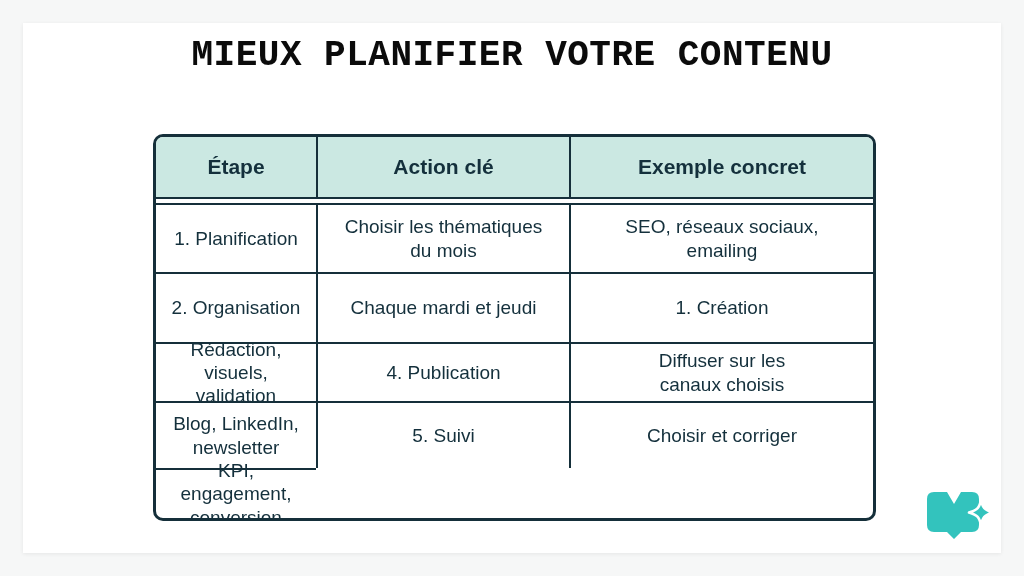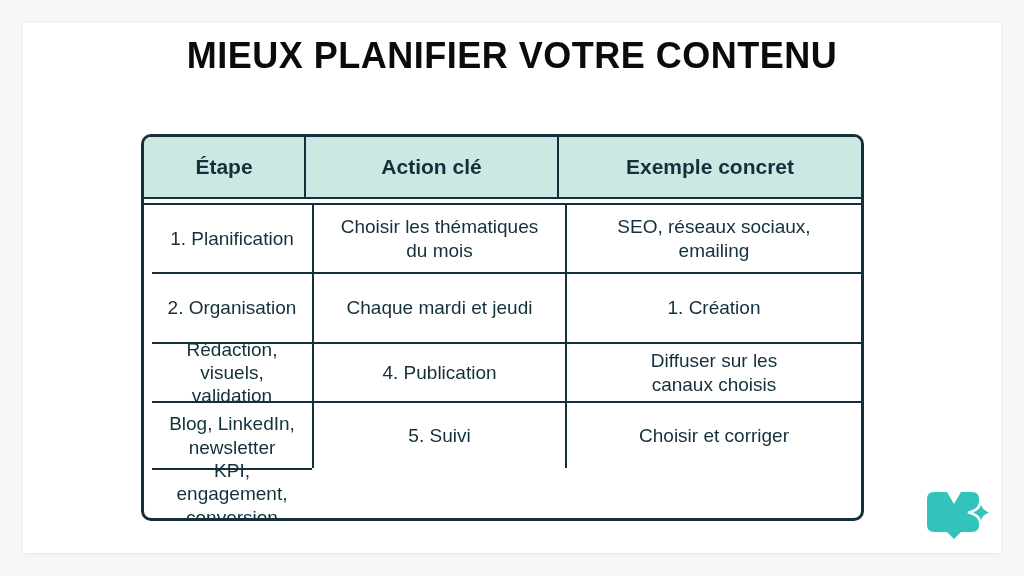--- a/index.html
+++ b/index.html
@@ -24,25 +24,26 @@
     top: 12px;
     left: 0;
     width: 100%;
     text-align: center;
     font-size: 36px;
     font-weight: 800;
     letter-spacing: 0.5px;
     color: #0b0b0b;
     margin: 0;
     white-space: nowrap;
+    font-family: Liberation Mono, monospace;
   }
 
   .table {
     position: absolute;
-    left: 118px;
+    left: 130px;
     top: 111px;
     width: 723px;
     box-sizing: border-box;
     border: 3px solid #152f3a;
     border-radius: 10px;
     overflow: hidden;
     background: #ffffff;
   }
 
   .thead {
@@ -63,21 +64,20 @@
   }
   .th + .th { border-left: 2.5px solid #152f3a; }
 
   .gap { height: 4px; background: #ffffff; }
 
   .tbody {
     display: grid;
     grid-template-columns: 160px 253px 1fr;
     grid-template-rows: 67px 70px 59px 67px 50px;
     border-top: 2.5px solid #152f3a;
-    padding-left: 8px;
   }
   .td {
     display: flex;
     align-items: center;
     justify-content: center;
     text-align: center;
     font-size: 19px;
     line-height: 1.22;
     color: #14303c;
     box-sizing: border-box;

